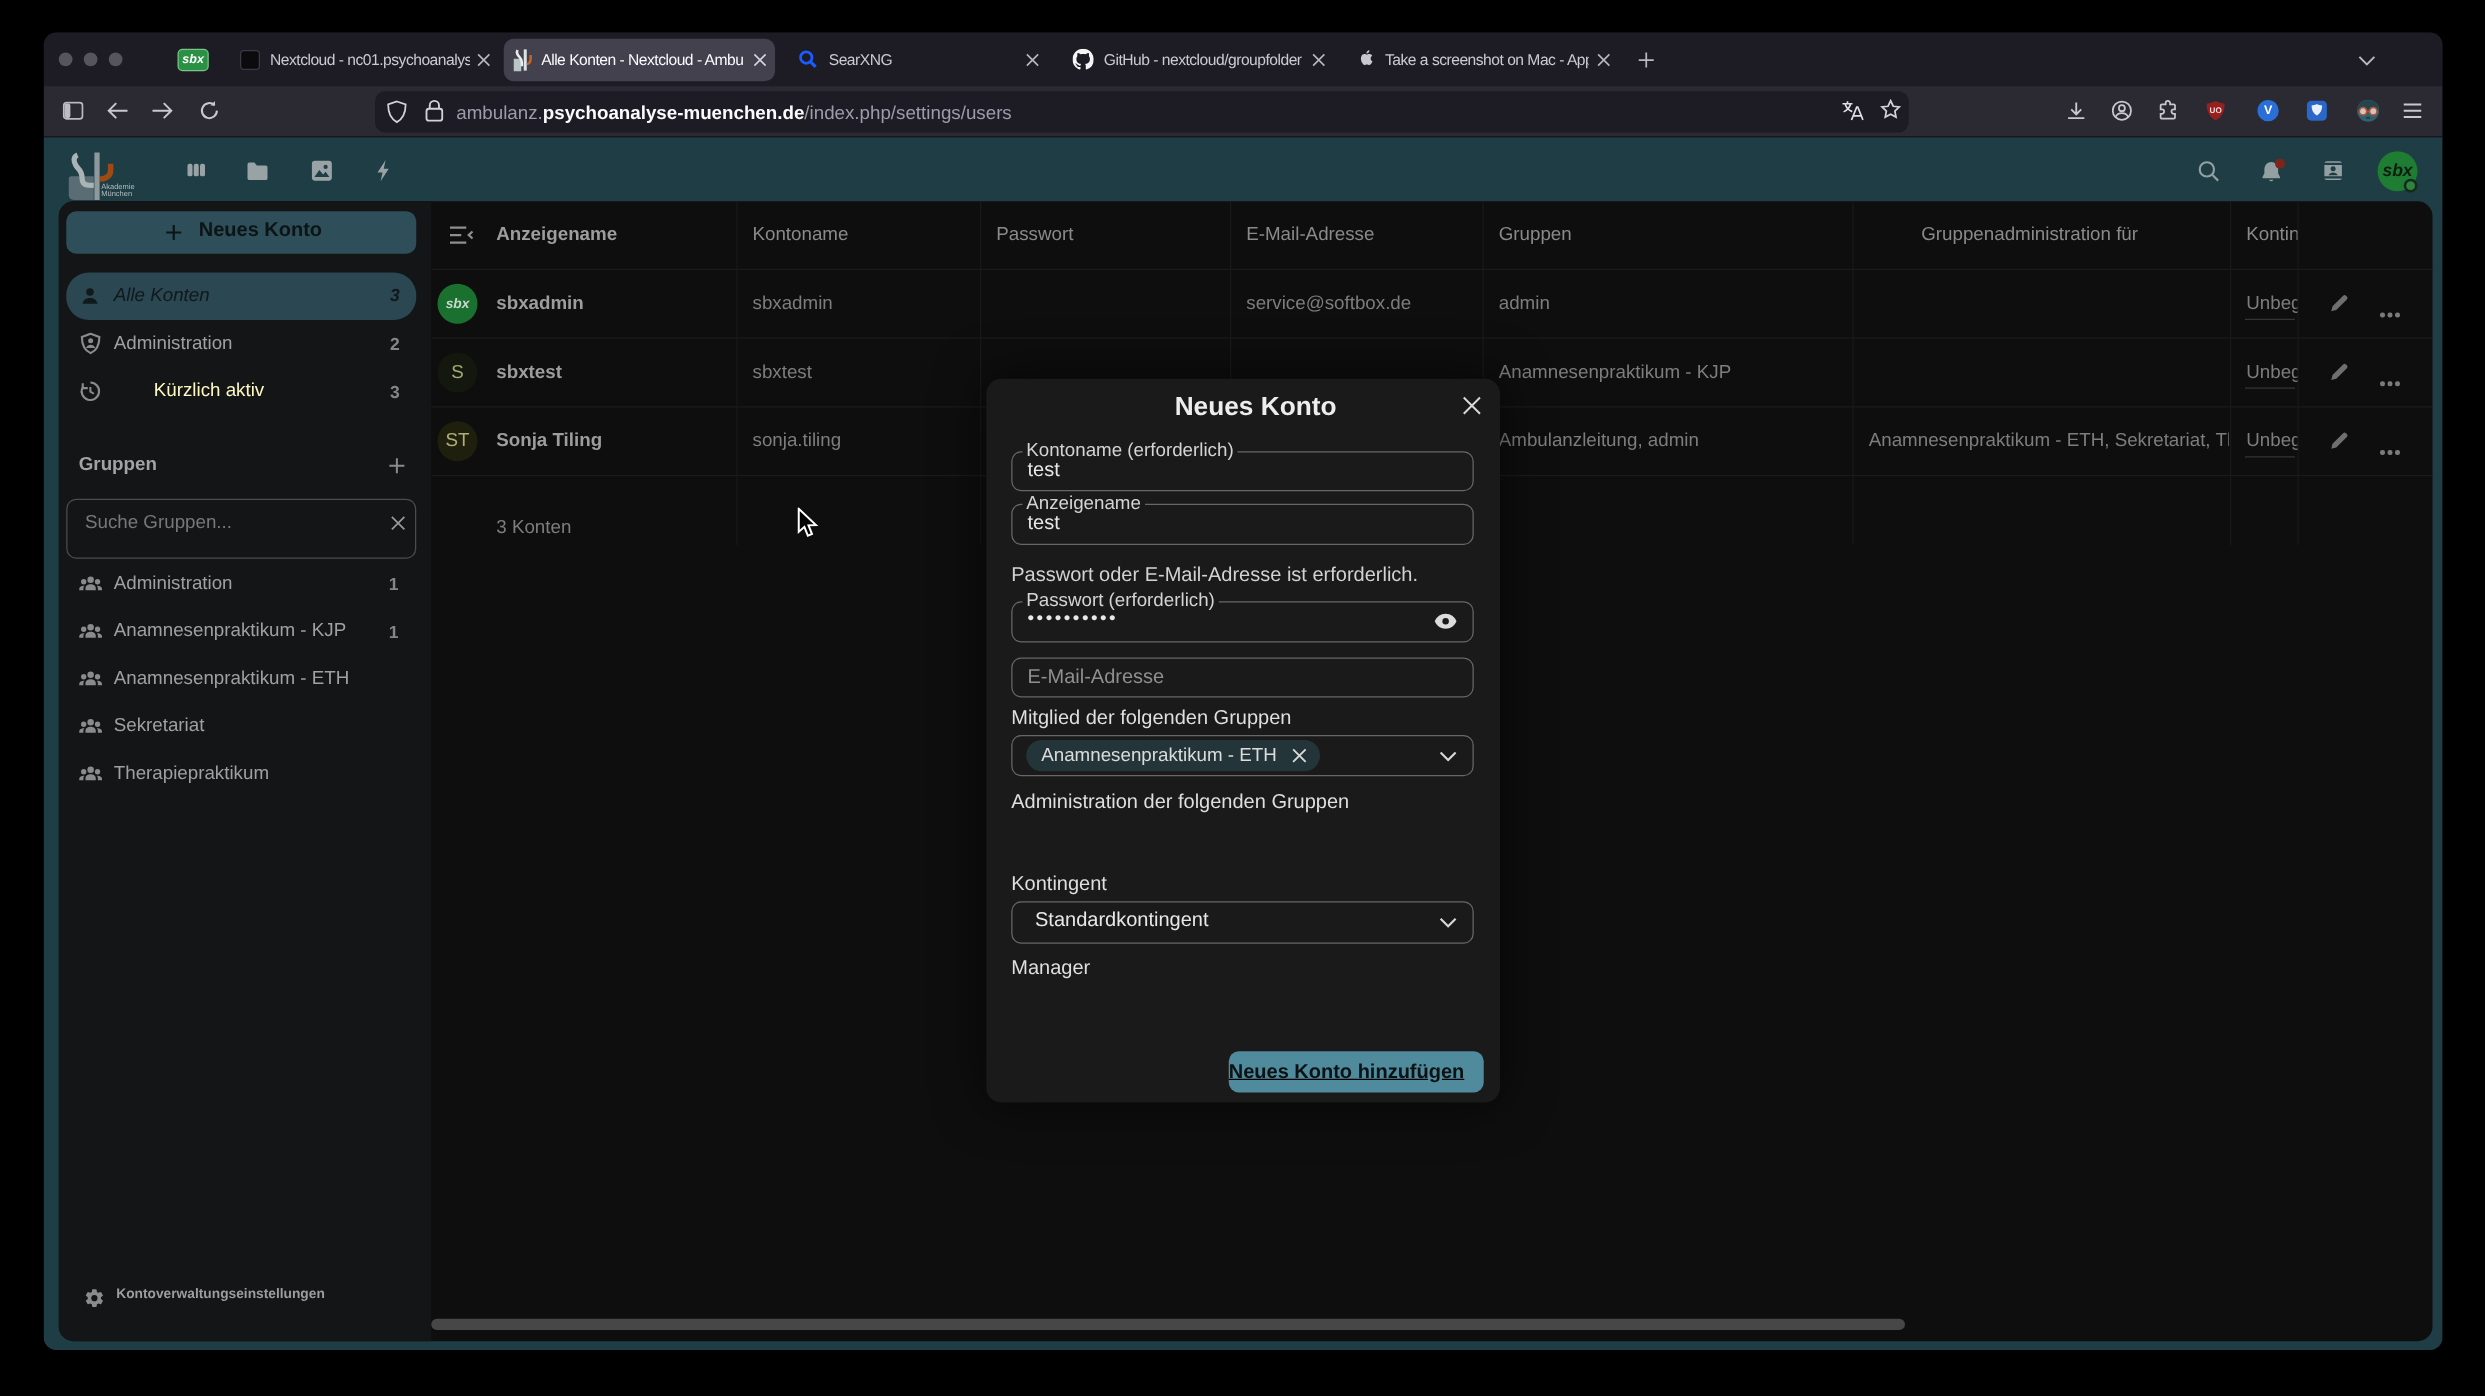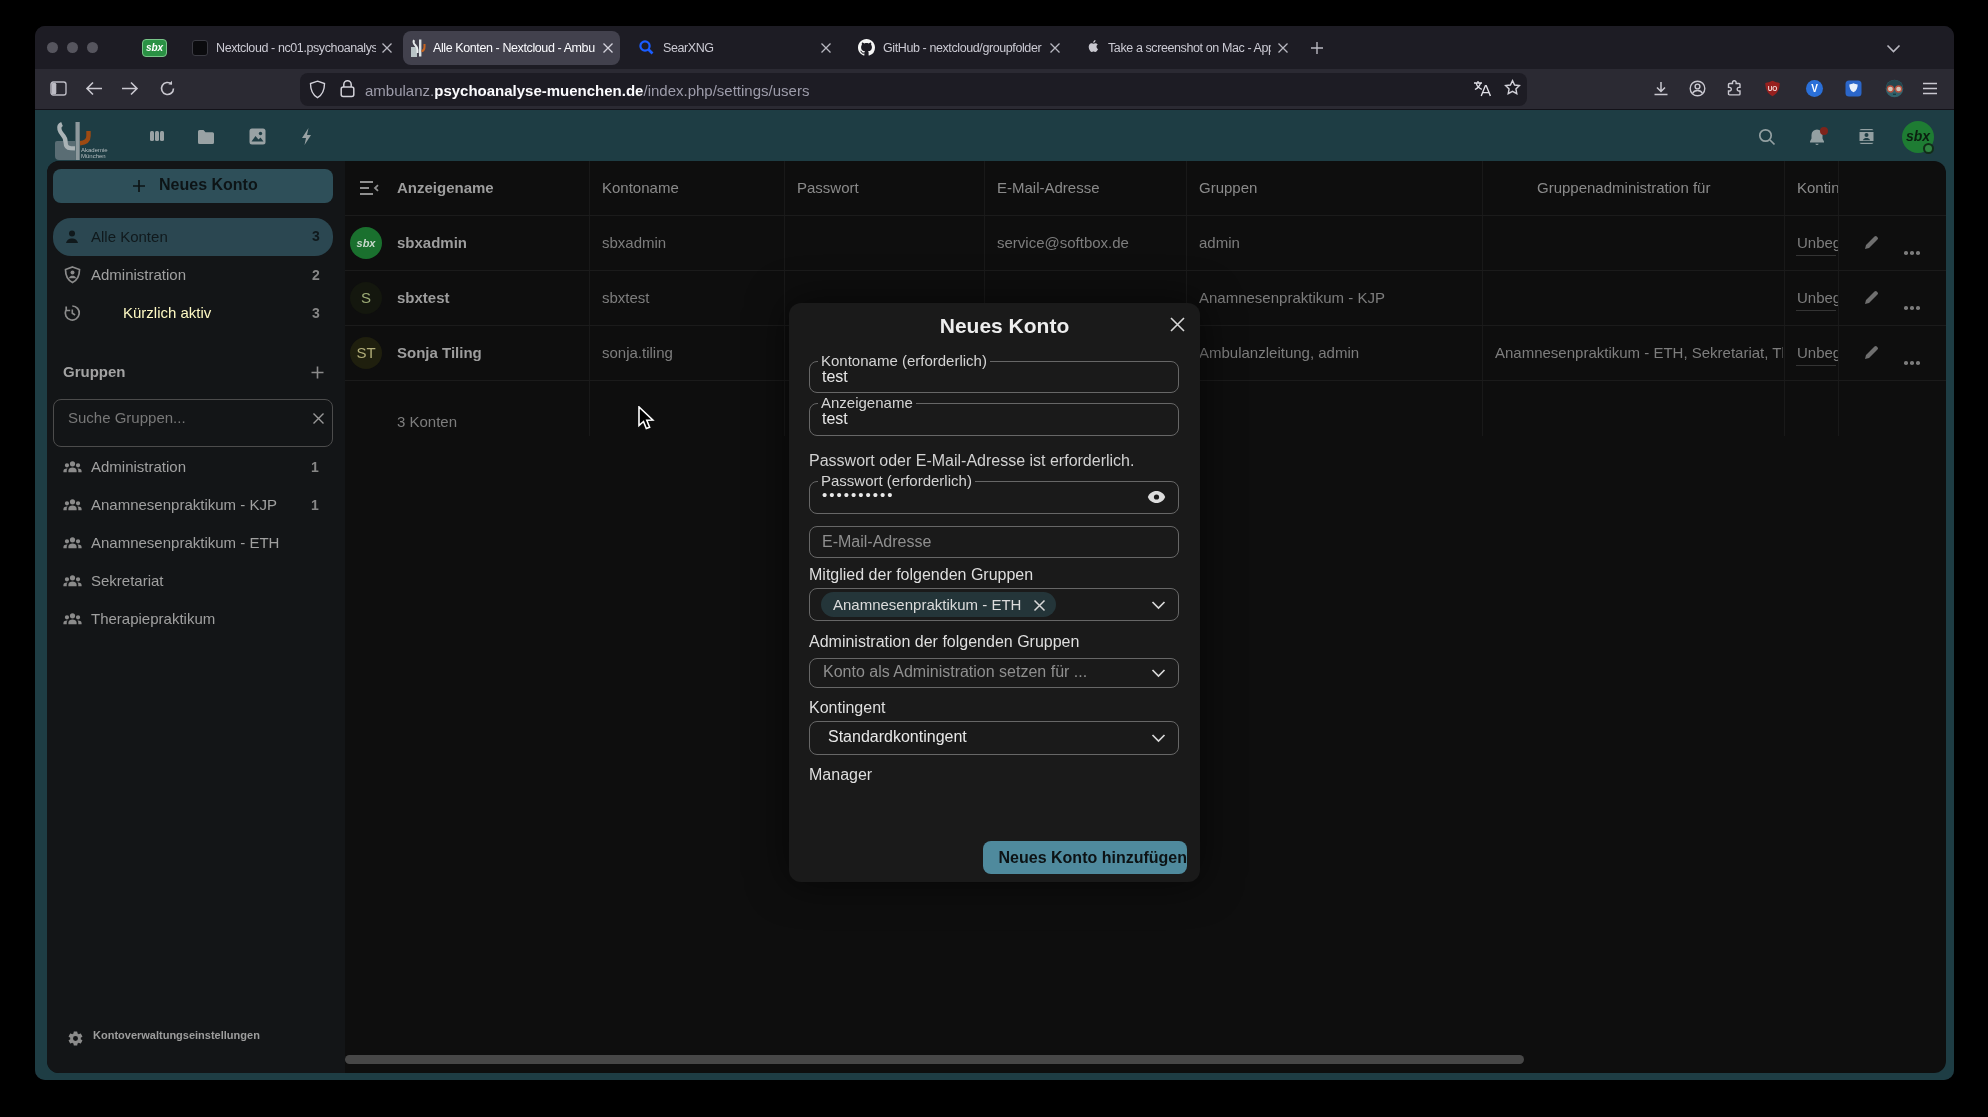--- a/index.html
+++ b/index.html
@@ -226,21 +226,21 @@
 
     <div class="ab" style="left:0;top:0;width:298px;height:912px;background:#131517;"></div>
 
     <div class="ab" style="left:6px;top:8px;width:280px;height:34px;border-radius:8px;background:#2e4f59;">
       <svg class="ab" style="left:79px;top:10px;" width="14" height="14" viewBox="0 0 14 14">
           <path d="M7 1v12M1 7h12" stroke="#0d1416" stroke-width="1.7"></path>
         </svg>
       <div class="ab" style="left:106px;top:7px;font-size:16px;font-weight:bold;color:#0d1416;">Neues Konto</div>
     </div>
 
-    <div class="ab" style="left:6px;top:57px;width:280px;height:38px;border-radius:18px;background:#2b4751;">
+    <div class="ab" style="left:6px;top:57px;width:280px;height:38px;border-radius:18px;background:#2b4751;font-style:italic;">
       <svg class="ab" style="left:11px;top:11px;" width="16" height="16" viewBox="0 0 16 16">
           <circle cx="8" cy="4.5" r="3" fill="#10191c"></circle>
           <path d="M2 14c.8-3.4 3.2-4.6 6-4.6s5.2 1.2 6 4.6z" fill="#10191c"></path>
         </svg>
       <div class="ab" style="left:38px;top:10px;font-size:15px;color:#10191c;">Alle Konten</div>
       <div class="ab" style="left:259px;top:10px;font-size:14px;font-weight:bold;color:#10191c;">3</div>
     </div>
 
     <div class="ab" style="left:6px;top:95px;width:280px;height:38px;">
       <svg class="ab" style="left:11px;top:10px;" width="17" height="18" viewBox="0 0 17 18">
@@ -420,34 +420,28 @@
       <span style="font-size:15px;color:#dcdcdc;line-height:25px;">Anamnesenpraktikum - ETH</span>
       <svg style="display:inline-block;vertical-align:-2px;margin-left:7px;" width="13" height="13" viewBox="0 0 13 13">
           <path d="M1.5 1.5l10 10M11.5 1.5l-10 10" stroke="#d8d8d8" stroke-width="1.5"></path>
         </svg>
     </div>
     <svg class="chev" style="top:12px;" width="15" height="9" viewBox="0 0 15 9">
         <path d="M1.5 1l6 6 6-6" fill="none" stroke="#d8d8d8" stroke-width="1.7"></path>
       </svg>
   </div>
   <div class="mlabel" style="top:330px;">Administration der folgenden Gruppen</div>
-  <div class="mselect" style="top:355px;height:30px;">
-    <div class="ab" style="left:13px;top:4px;font-size:16px;color:#8f8f8f;">Konto als Administration setzen für ...</div>
-    <svg class="chev" style="top:10px;" width="15" height="9" viewBox="0 0 15 9">
-        <path d="M1.5 1l6 6 6-6" fill="none" stroke="#d8d8d8" stroke-width="1.7"></path>
-      </svg>
-  </div>
   <div class="mlabel" style="top:396px;">Kontingent</div>
   <div class="mselect" style="top:418px;height:34px;">
     <div class="ab" style="left:18px;top:6px;font-size:16px;color:#e8e8e8;">Standardkontingent</div>
     <svg class="chev" style="top:12px;" width="15" height="9" viewBox="0 0 15 9">
         <path d="M1.5 1l6 6 6-6" fill="none" stroke="#d8d8d8" stroke-width="1.7"></path>
       </svg>
   </div>
   <div class="mlabel" style="top:463px;">Manager</div>
-  <div class="ab" style="left:194px;top:538px;width:204px;height:33px;border-radius:8px;background:#4f8a9d;text-align:right;">
+  <div class="ab" style="left:194px;top:538px;width:204px;height:33px;border-radius:8px;background:#4f8a9d;text-align:left;text-decoration:underline;">
     <span style="font-size:16px;font-weight:bold;color:#0c1214;line-height:33px;">Neues Konto hinzufügen</span>
   </div>
 </div>
 
 <svg id="cursor" class="ab" style="left:636px;top:406px;" width="22" height="26" viewBox="0 0 22 26">
   <path d="M3 1 L3 19.5 L7.5 15.5 L10.3 22.5 L13.6 21.2 L10.8 14.3 L16.8 14 Z" fill="#000" stroke="#fff" stroke-width="1.6"></path>
 </svg>
 
 </body></html>

